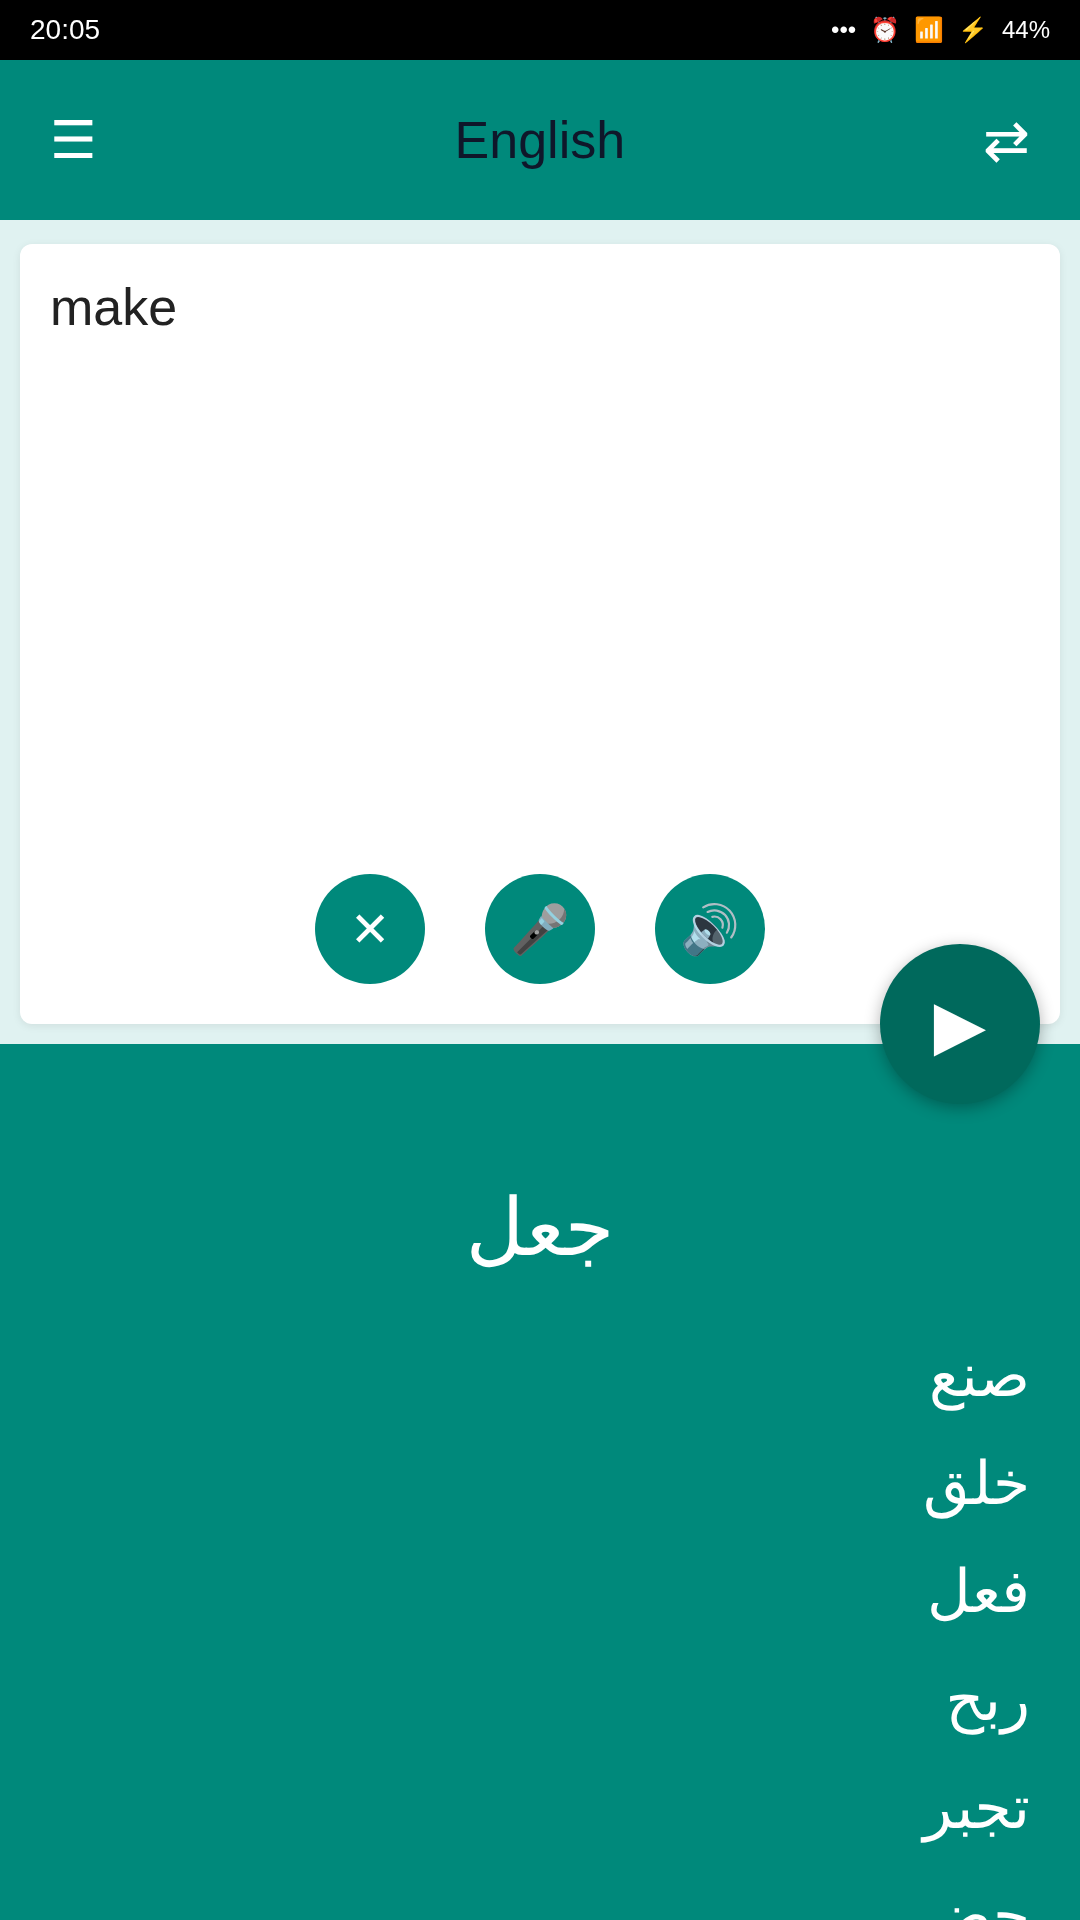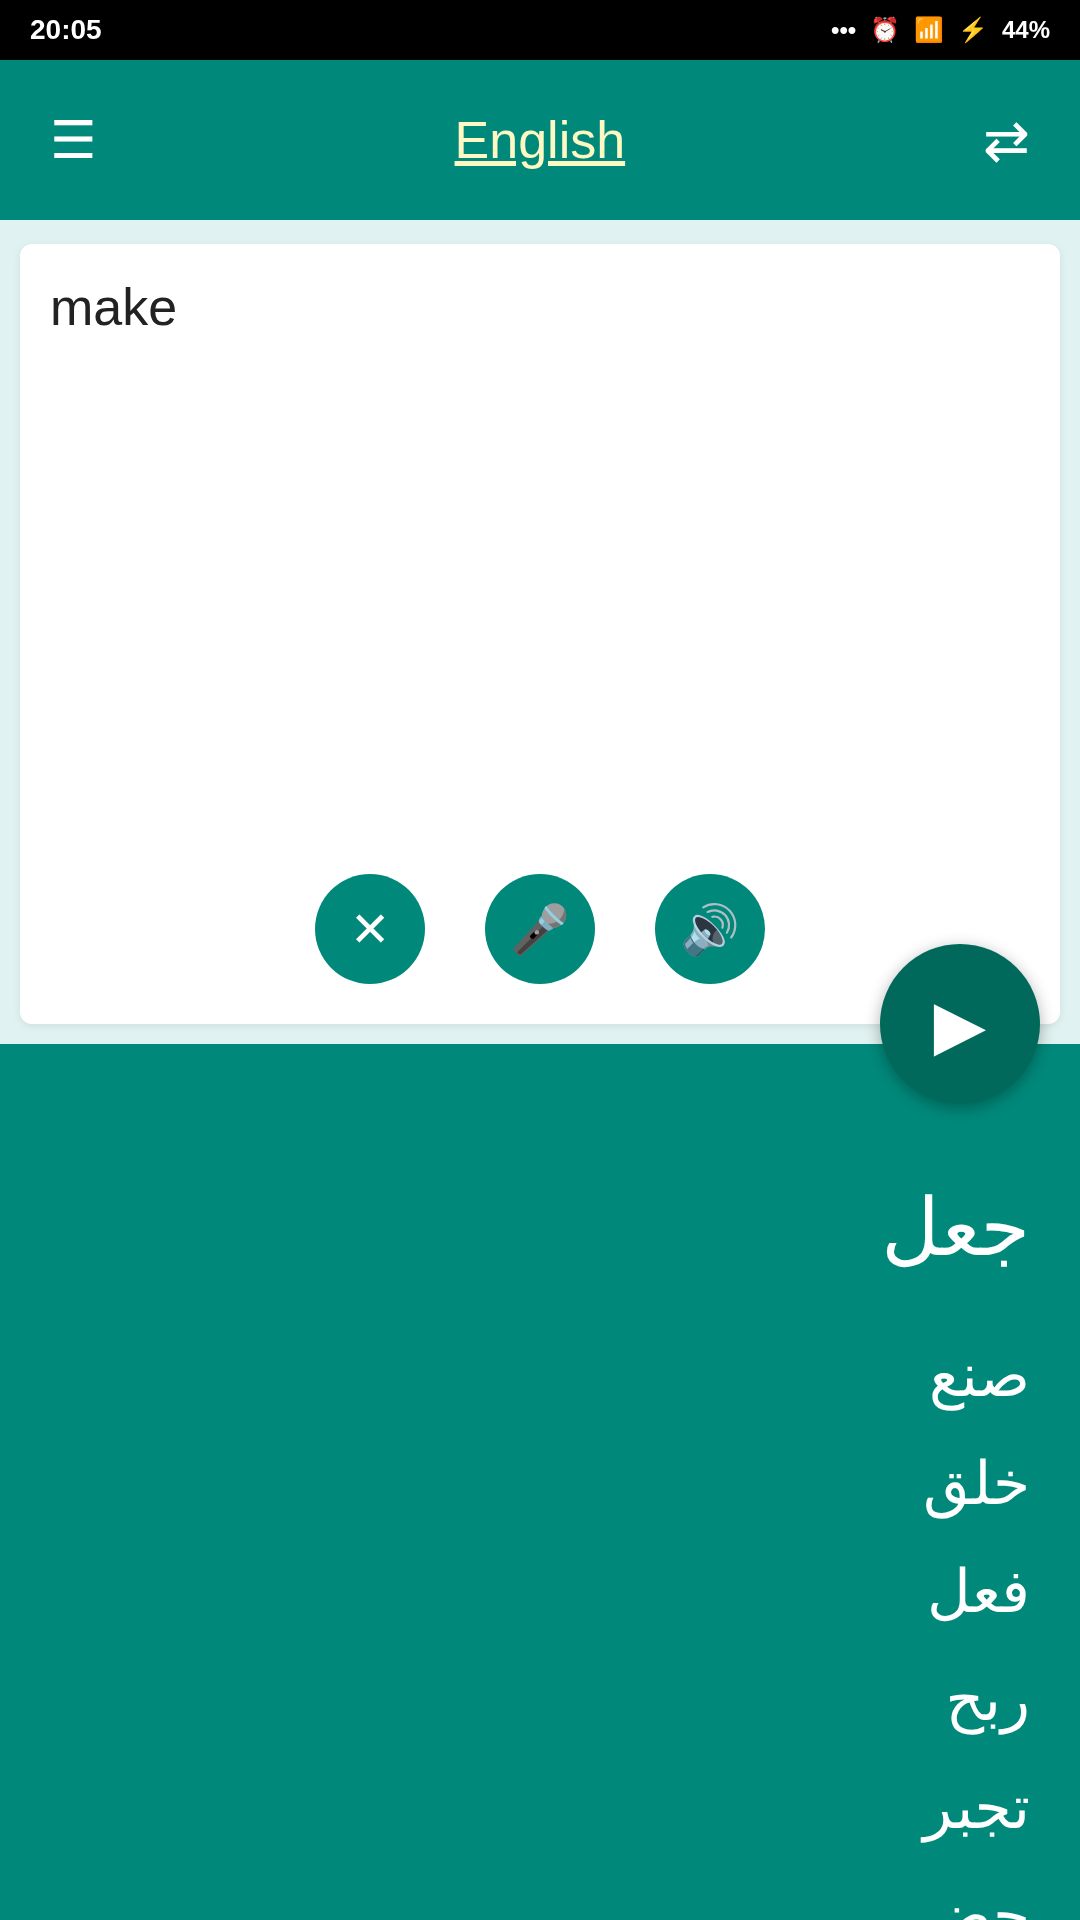--- a/index.html
+++ b/index.html
@@ -16,43 +16,42 @@
     
     .status-bar {
       background: #000;
       color: #fff;
       height: 60px;
       display: flex;
       align-items: center;
       justify-content: space-between;
       padding: 0 30px;
       font-size: 28px;
-      font-weight: bold;
+      font-weight: normal;
     }
     .status-right {
       display: flex;
       align-items: center;
       gap: 14px;
     }
     .status-right span { font-size: 24px; }
 
     
     .toolbar {
       background: #00897b;
       height: 160px;
       display: flex;
       align-items: center;
       justify-content: space-between;
       padding: 0 50px;
     }
     .toolbar-title {
-      color: #fef9c3;
+      color: #0f172a;
       font-size: 52px;
       font-weight: 400;
-      text-decoration: underline;
     }
     .toolbar-icon {
       color: #fff;
       font-size: 52px;
       cursor: pointer;
     }
     .swap-icon {
       font-size: 56px;
     }
 
@@ -156,20 +155,21 @@
       direction: rtl;
       line-height: 1.6;
       flex: 1;
       padding-top: 80px;
     }
 
     .output-text .main-word {
       font-size: 80px;
       display: block;
       margin-bottom: 30px;
+      text-align: center;
     }
 
     .output-text .alt-words {
       font-size: 60px;
       line-height: 1.8;
       display: block;
     }
 
     
     .icon-menu::before { content: '☰'; }

